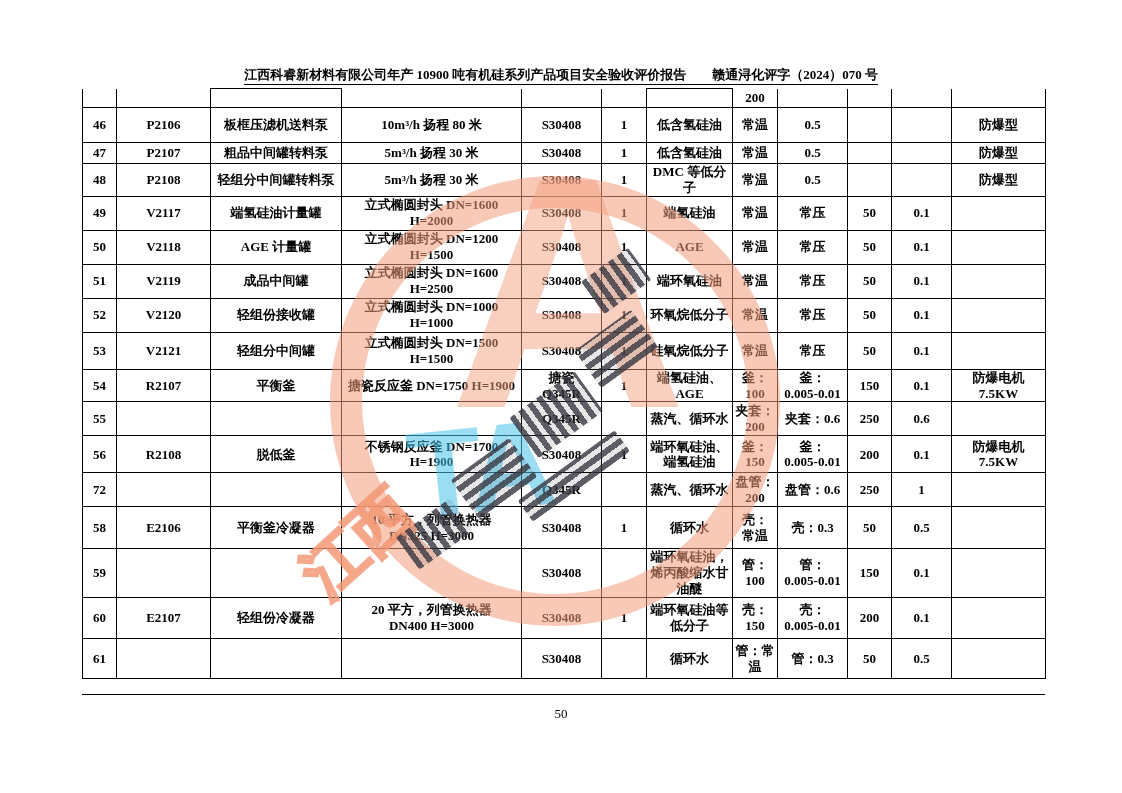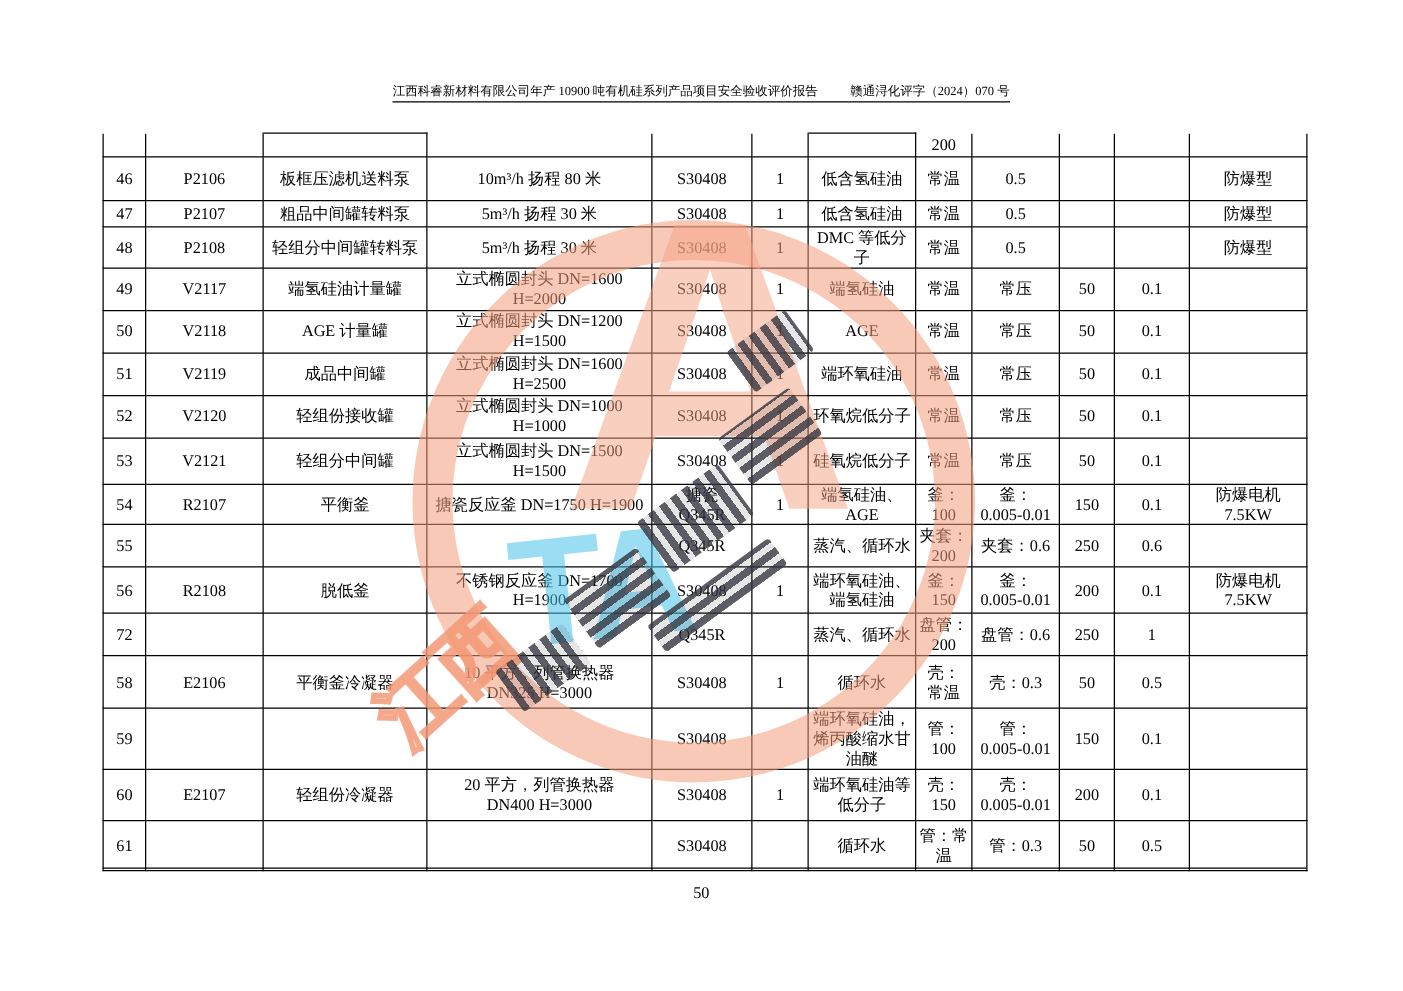--- a/index.html
+++ b/index.html
@@ -5,28 +5,28 @@
   html,body{margin:0;padding:0;}
   body{
     width:1122px;height:793px;background:#ffffff;
     font-family:"Liberation Serif","DejaVu Serif",serif;
     color:#000;position:relative;overflow:hidden;
   }
   .page{position:absolute;inset:0;}
   
   .doc-header{
     position:absolute;top:66px;left:0;width:100%;
-    text-align:center;font-size:10px;font-weight:normal;
+    text-align:center;font-size:13px;font-weight:bold;
   }
   .doc-header .uline{
     border-bottom:1px solid #000;padding-bottom:2px;white-space:nowrap;
   }
   .doc-header .gap{display:inline-block;width:26px;}
   
-  .table-wrap{position:absolute;left:82px;top:106px;}
+  .table-wrap{position:absolute;left:82px;top:88px;font-weight:bold;}
   table.equip{border-collapse:collapse;table-layout:fixed;width:963px;}
   table.equip td{
     border:1px solid #000;text-align:center;vertical-align:middle;
     padding:0 2px;font-size:13px;line-height:1.22;white-space:pre-line;
     overflow:hidden;word-break:break-all;
   }
   table.equip td.no-top{border-top:none;}
   
   .bottom-rule{position:absolute;left:82px;top:694px;width:963px;border-top:1px solid #000;}
   .page-number{position:absolute;top:706px;left:0;width:100%;text-align:center;font-size:13px;}

